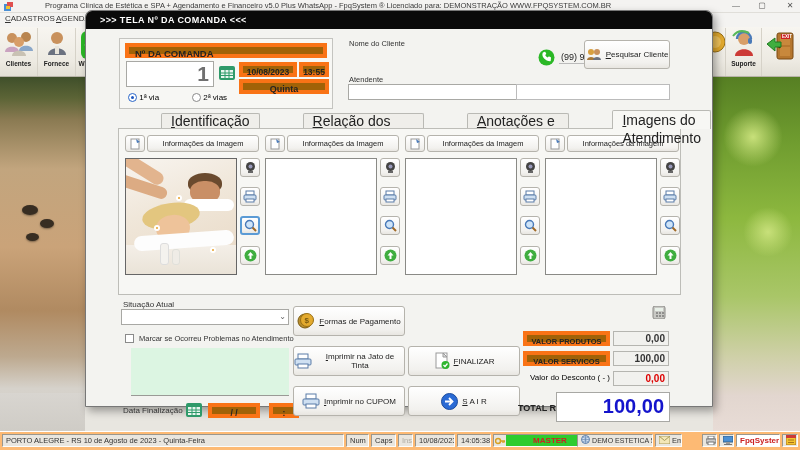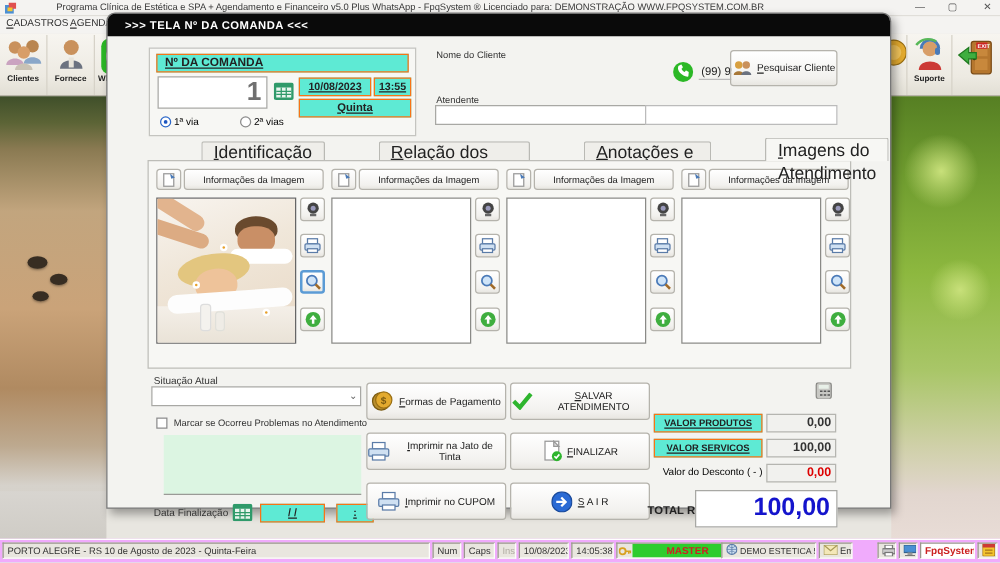--- a/index.html
+++ b/index.html
@@ -28,21 +28,21 @@
   .bg-right { position:absolute; left:713px; top:77px; width:87px; height:354px;
     background:linear-gradient(180deg,#567f23 0%,#6f9c2f 18%,#8db83f 40%,#a9c668 62%,#cfd0a8 79%,#e2d6cf 90%,#e8dcd6 100%); }
   .leafspot { position:absolute; background:radial-gradient(circle,#c8e07a 0%,rgba(200,224,122,0) 70%); border-radius:50%; }
 
   
   .dialog { position:absolute; left:85px; top:10px; width:628px; height:397px; background:#f3f3f0;
     border:1px solid #777; border-radius:7px 7px 0 0; box-shadow:3px 4px 8px rgba(0,0,0,.35); }
   .dlg-titlebar { position:absolute; left:0; top:0; right:0; height:18px; background:#0a0a0a; border-radius:6px 6px 0 0;
     color:#fff; font-size:9px; font-weight:bold; line-height:18px; padding-left:14px; letter-spacing:.4px; }
   .groupbox { position:absolute; border:1px solid #c4c4c0; background:#f7f7f4; }
-  .yfield { background:#5eead4; border:1px solid #f97316; font-weight:bold; color:#222;text-decoration:underline; }
+  .yfield { background:#a16207; border:4px solid #f97316; font-weight:bold; color:#222; }
   .wfield { background:#fff; border:1px solid #a8a8a4; }
   .lbl { position:absolute; font-size:7.5px; color:#333; white-space:nowrap; }
   .btn { background:linear-gradient(180deg,#ffffff 0%,#f2f1ee 80%,#e8e6e1 100%); border:1px solid #b5b3ac; border-radius:3px;
     display:flex; align-items:center; justify-content:center; gap:4px; font-size:8px; color:#222; cursor:default; }
   .radio { width:9px; height:9px; border-radius:50%; border:1px solid #8a8a8a; background:#fff; display:inline-block; position:relative; vertical-align:-2px; }
   .radio.sel { border-color:#2a66c8; }
   .radio.sel::after { content:""; position:absolute; left:2px; top:2px; width:3px; height:3px; border-radius:50%; background:#1c56c0; }
   .combo { position:absolute; background:#fff; border:1px solid #a8a8a4; }
   .combo .chev { position:absolute; right:2px; top:2px; font-size:8px; color:#666; }
 
@@ -68,21 +68,21 @@
   .memo { position:absolute; background:#dcf5e2; border-bottom:1px solid #9a9a96; }
   .checkbox { position:absolute; width:9px; height:9px; background:#fff; border:1px solid #8a8a8a; }
 
   .abtn { position:absolute; width:112px; height:30px; }
   .abtn .ak { text-align:center; }
 
   .tlabel { position:absolute; height:15px; font-size:7.5px; font-weight:bold; line-height:13px; text-align:center; }
   .tvalue { position:absolute; height:15px; background:#f1f1ee; border:1px solid #b5b5b0; font-size:10px; font-weight:bold; text-align:right; line-height:13px; padding-right:3px; color:#333; }
 
   
-  .statusbar { position:absolute; left:0; top:431px; width:800px; height:19px; background:#f0abfc; border-top:1px solid #fff; }
+  .statusbar { position:absolute; left:0; top:431px; width:800px; height:19px; background:#fdba74; border-top:1px solid #fff; }
   .seg { position:absolute; top:2px; height:13px; border:1px solid; border-color:#9a978e #fdfdfb #fdfdfb #9a978e; background:#e9e6df;
     font-size:7.5px; line-height:11px; color:#333; padding:0 3px; white-space:nowrap; overflow:hidden; }
 </style>
 </head>
 <body>
 
 <div id="desktop">
 
   <div class="titlebar">
     <svg style="position:absolute;left:4px;top:2px" width="9" height="9" viewBox="0 0 9 9">
@@ -427,26 +427,20 @@
     <div class="yfield" style="position:absolute;left:183px;top:392px;width:30px;height:15px;font-size:8.5px;text-align:center;line-height:13px">:</div>
 
     <div class="btn abtn" style="left:207px;top:295px">
       <svg width="18" height="18" viewBox="0 0 18 18">
           <circle cx="8" cy="9" r="7" fill="#b98f2e" stroke="#7a5a10"></circle>
           <circle cx="10" cy="8" r="6.5" fill="#e3aa2e" stroke="#9a6f12"></circle>
           <text x="7.5" y="11" font-size="8" fill="#7a5a10" font-weight="bold">$</text>
         </svg>
       <span class="ak">Formas de Pagamento</span>
     </div>
-    <div class="btn abtn" style="left:322px;top:295px">
-      <svg width="18" height="14" viewBox="0 0 18 14">
-          <path d="M2 7l5 5L16 1" fill="none" stroke="#2eb52e" stroke-width="3.4"></path>
-        </svg>
-      <span class="ak">SALVAR  ATENDIMENTO</span>
-    </div>
     <div class="btn abtn" style="left:207px;top:335px">
       <svg width="18" height="16" viewBox="0 0 18 16">
           <rect x="4" y="1" width="10" height="5" fill="#fff" stroke="#5b7ca8"></rect>
           <rect x="1" y="6" width="16" height="6" rx="1" fill="#cfe0f2" stroke="#5b7ca8"></rect>
           <rect x="4" y="11" width="10" height="4" fill="#fff" stroke="#5b7ca8"></rect>
         </svg>
       <span class="ak">Imprimir na Jato de Tinta</span>
     </div>
     <div class="btn abtn" style="left:207px;top:375px">
       <svg width="18" height="16" viewBox="0 0 18 16">

